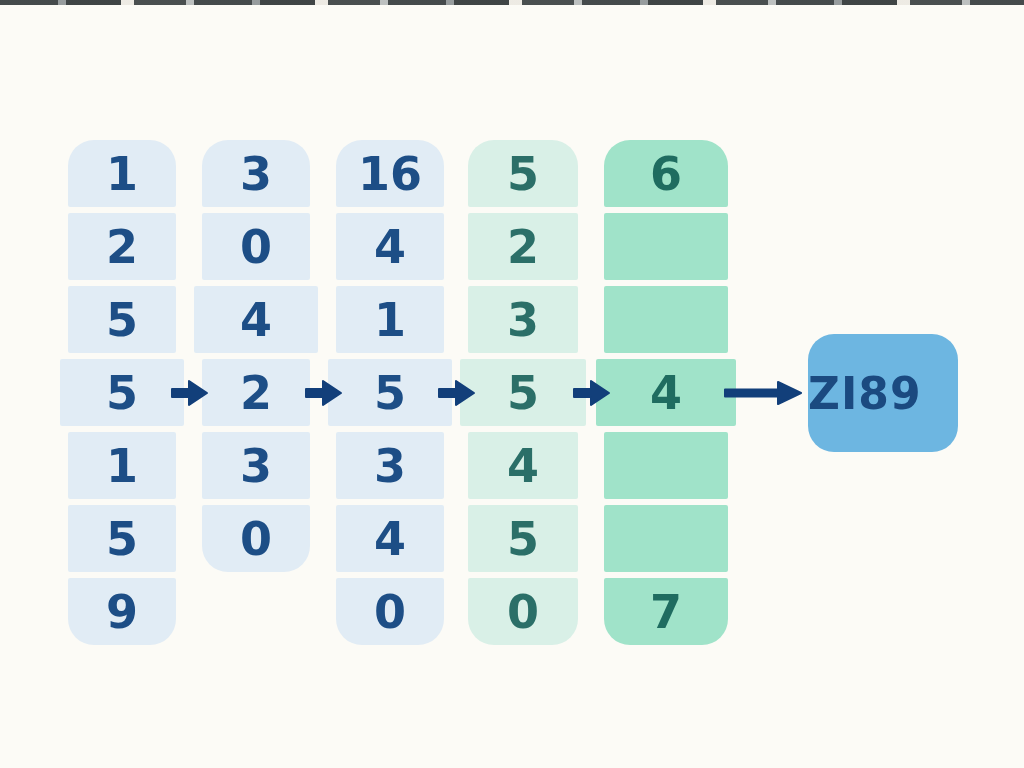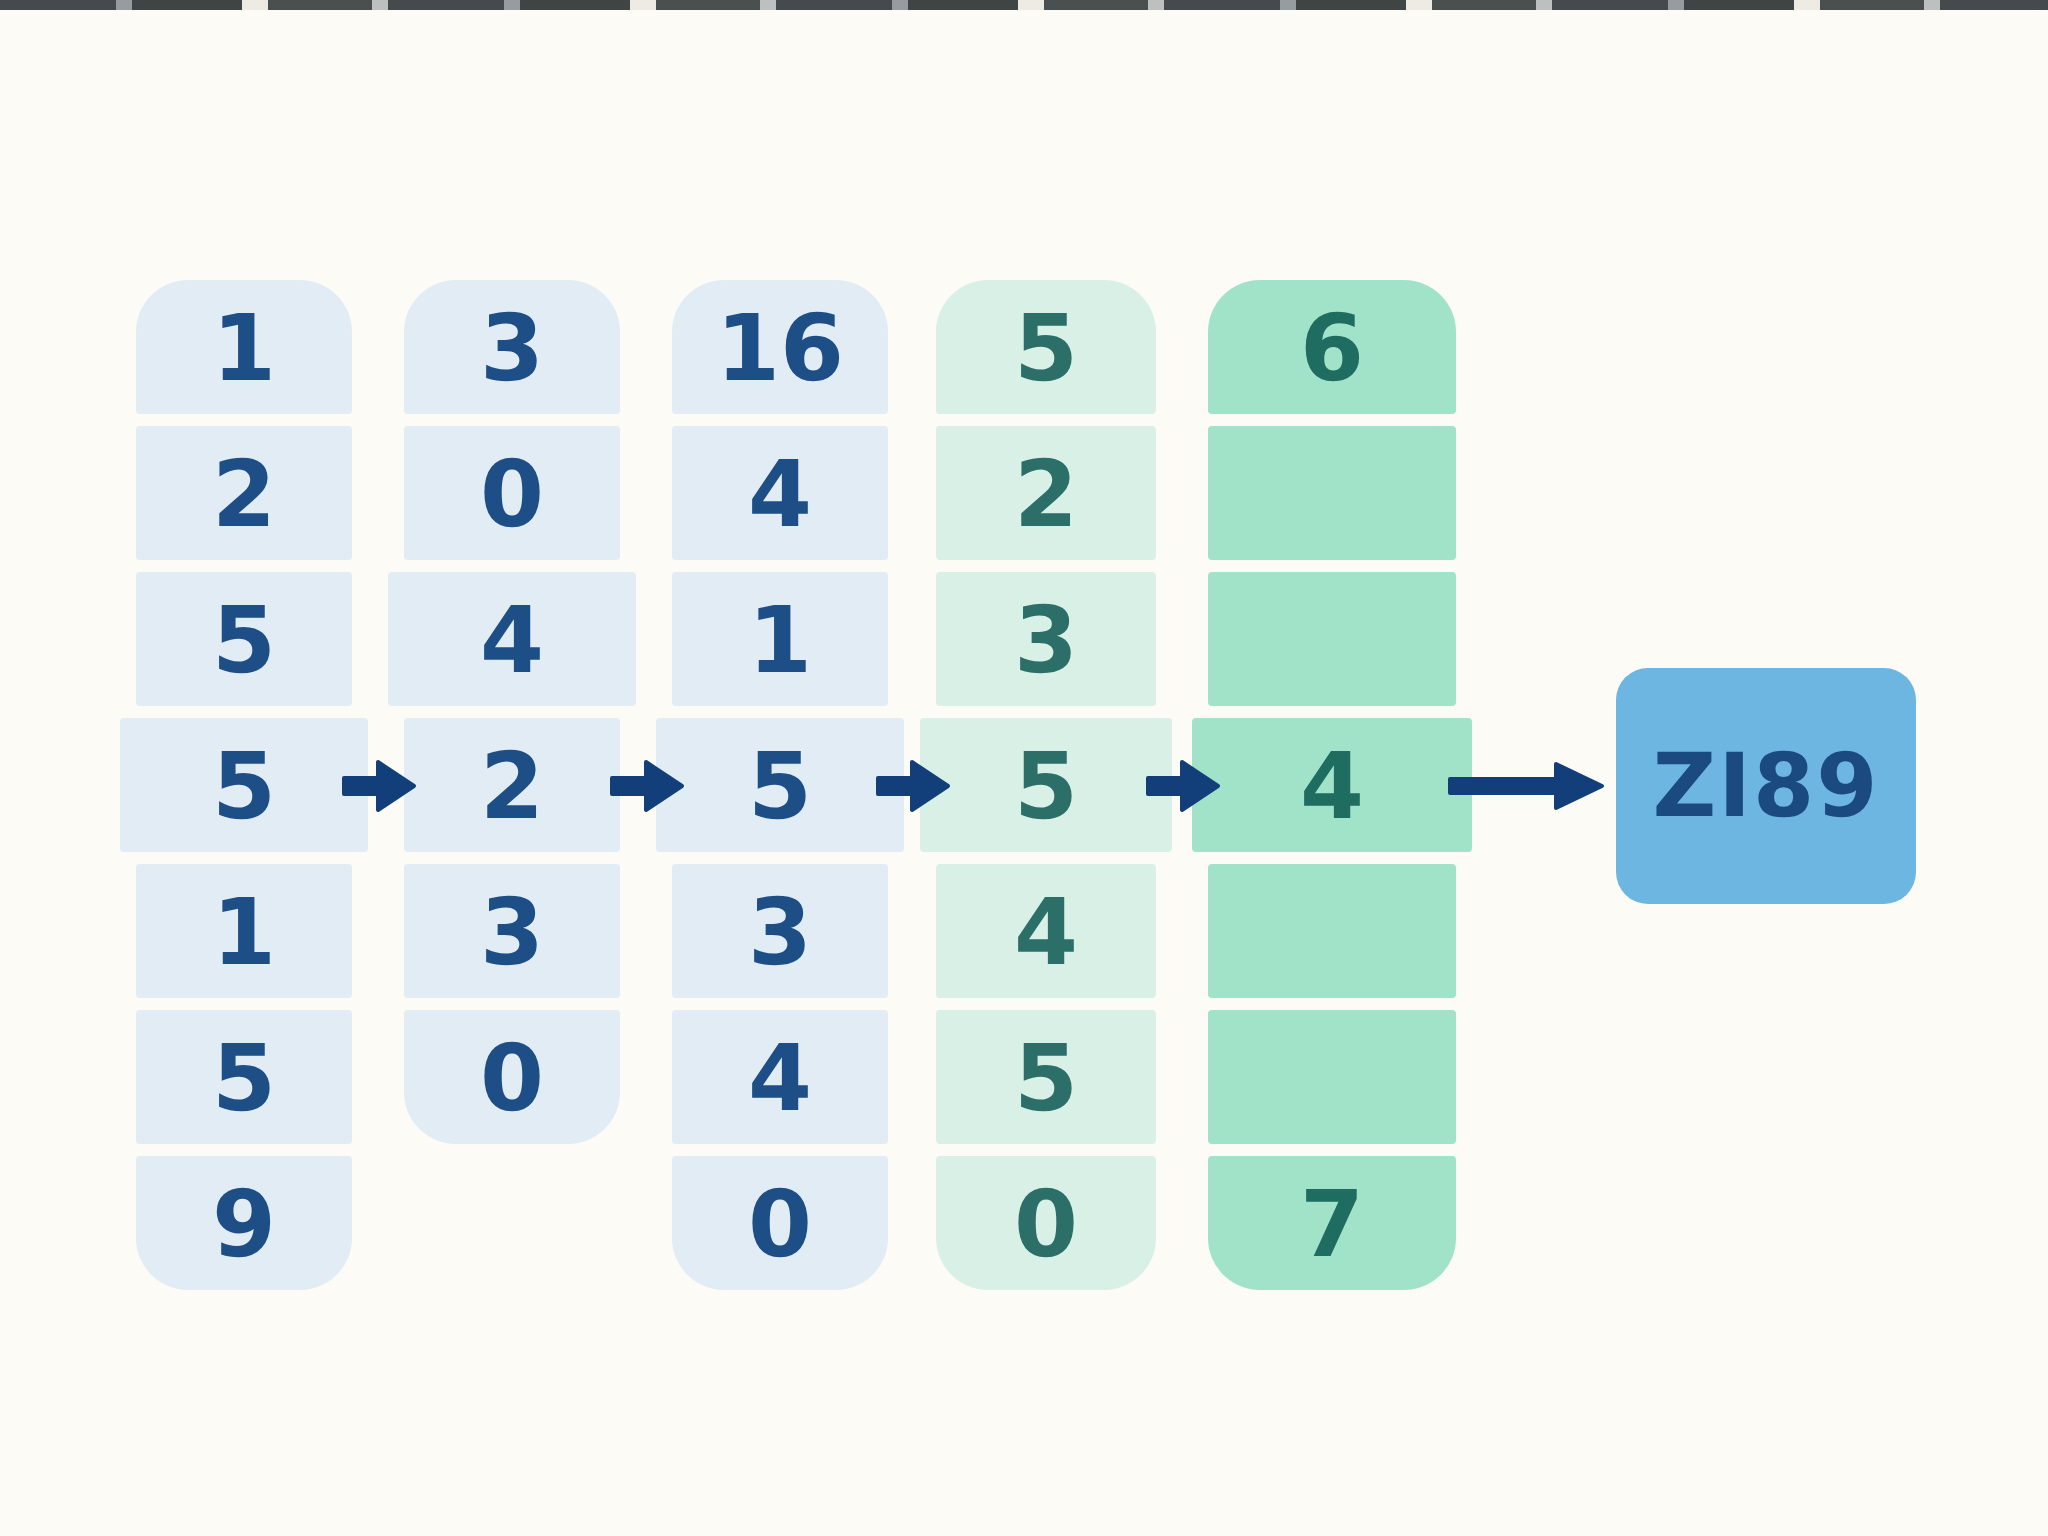--- a/index.html
+++ b/index.html
@@ -41,22 +41,22 @@
   .col-5{left:604px;width:124px;}
   .arrow{position:absolute;top:378px;width:40px;height:30px;z-index:3;}
   .arrow svg,.arrow-long svg{display:block;width:100%;height:100%;}
   .arrow-1{left:169px;}
   .arrow-2{left:303px;}
   .arrow-3{left:436px;}
   .arrow-4{left:571px;}
   .arrow-long{position:absolute;left:722px;top:378px;width:82px;height:30px;z-index:3;}
   .output-box{
     position:absolute;left:808px;top:334px;width:150px;height:118px;
-    background:#6db6e1;border-radius:16px;
-    display:flex;align-items:center;justify-content:center;
+    background:#6db6e1;border-radius:26px;
+    display:flex;align-items:center;justify-content:flex-start;
   }
   .output-label{
     font-weight:bold;font-size:44px;color:#1b4a80;letter-spacing:1px;
   }
 </style>
 </head>
 <body>
 
 <div class="top-strip"></div>
 

